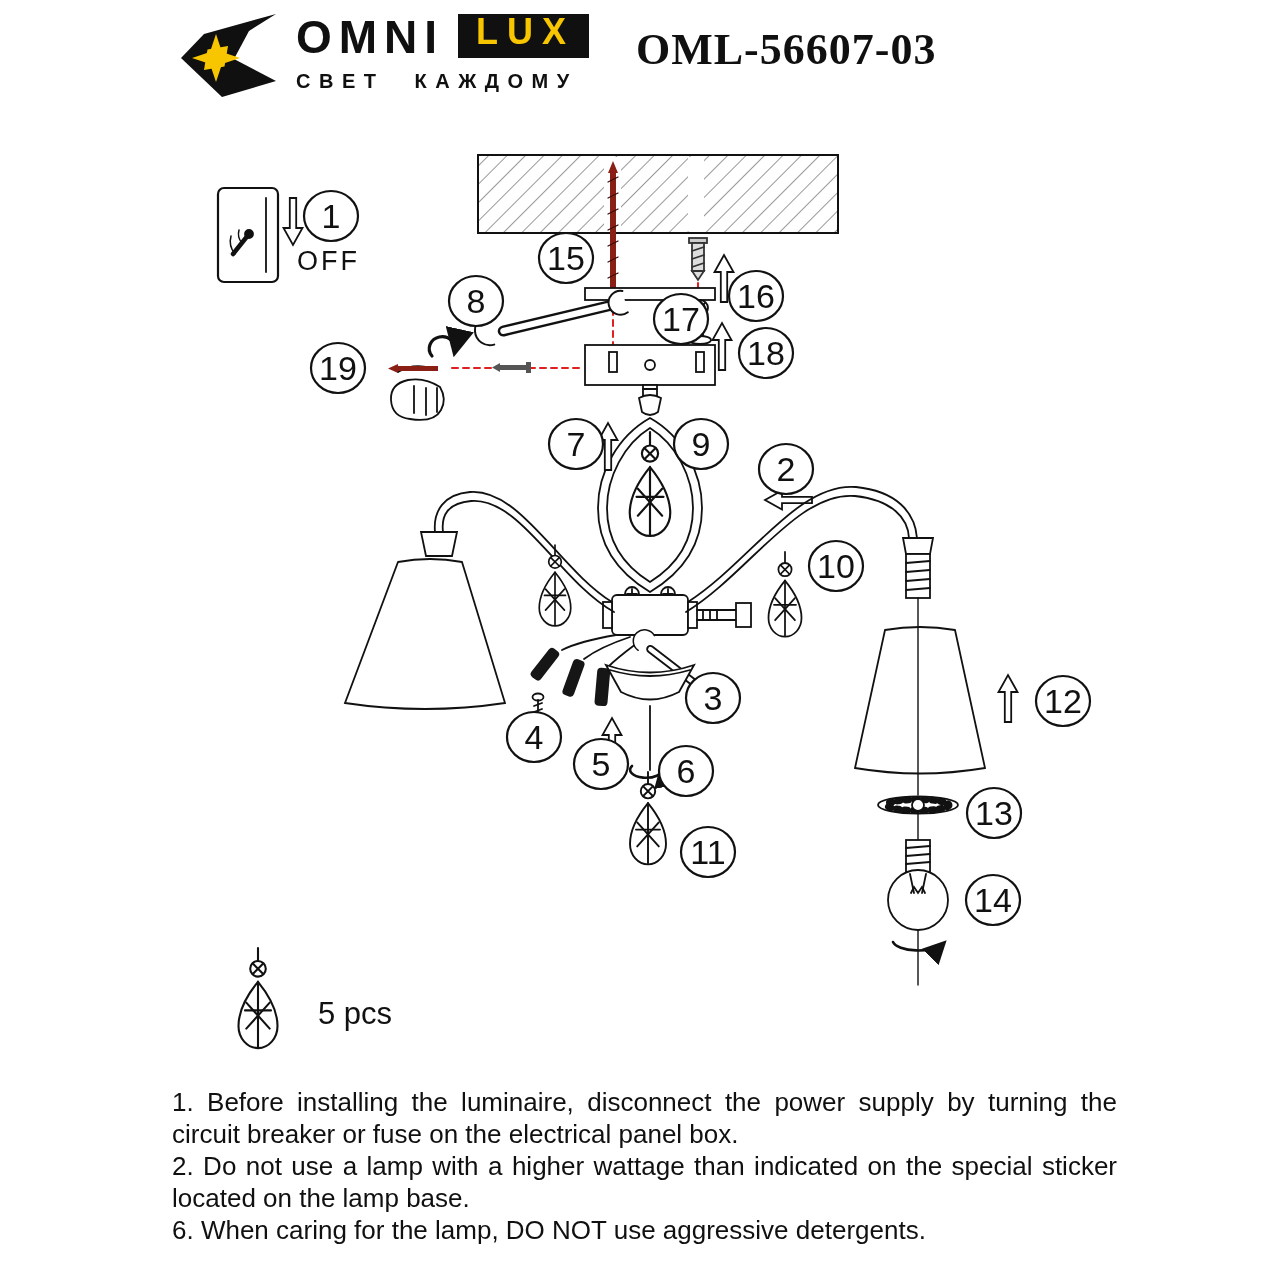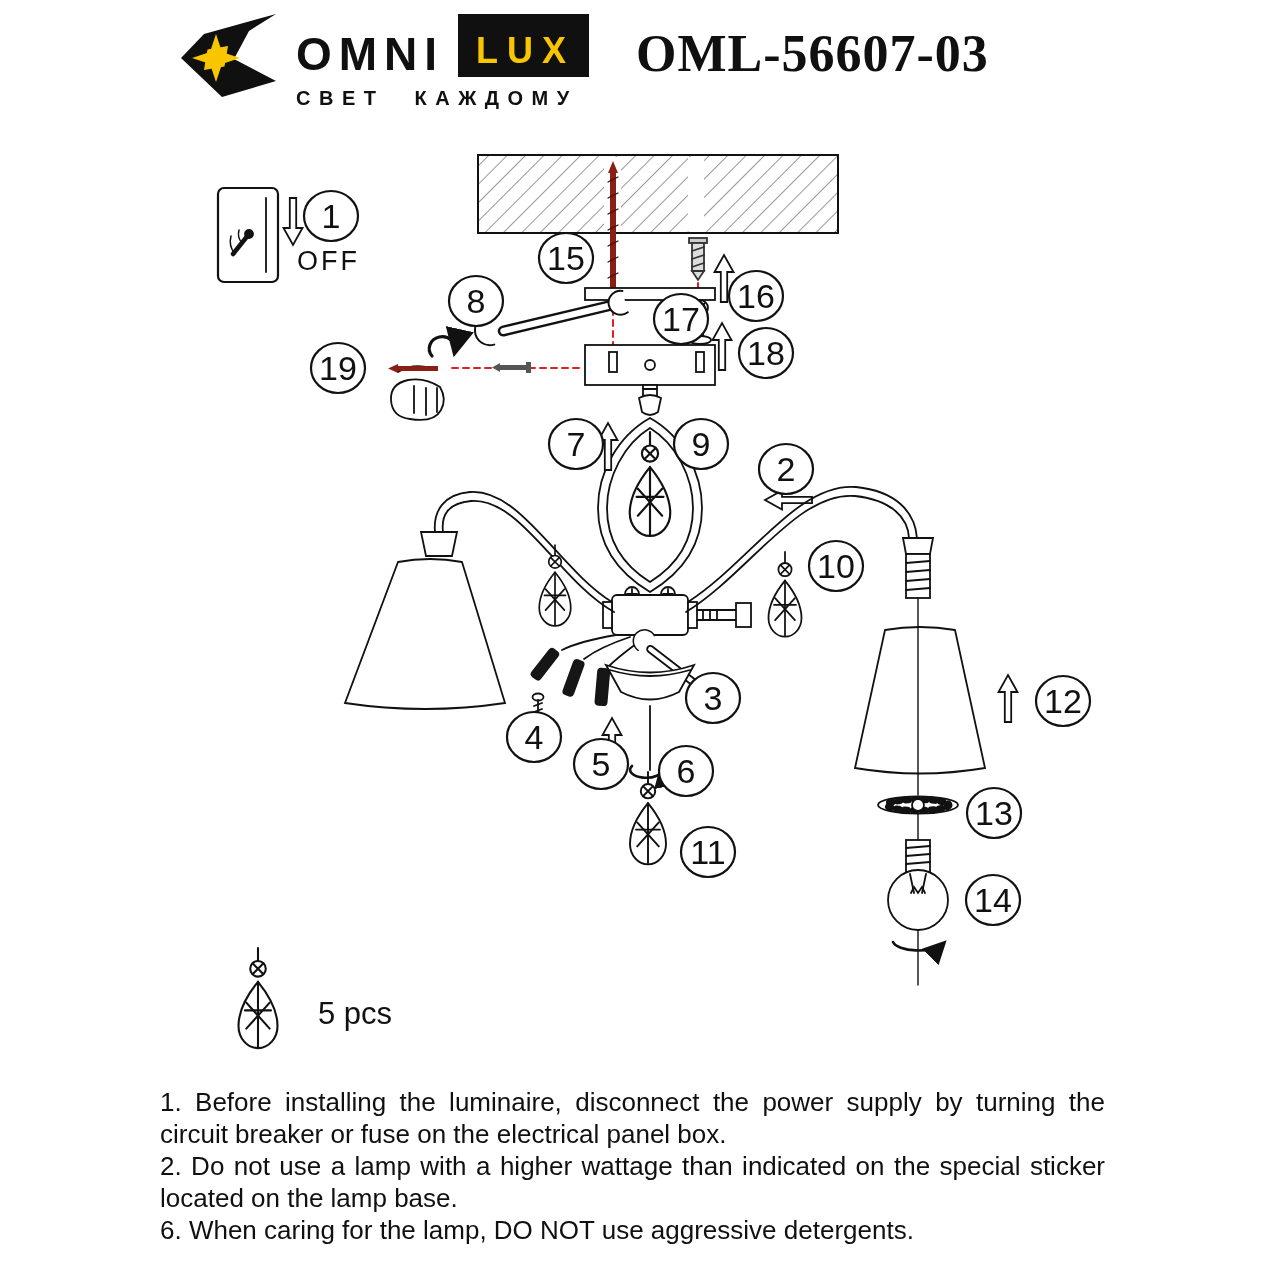--- a/index.html
+++ b/index.html
@@ -1,32 +1,32 @@
 <!DOCTYPE html>
 <html><head>
 <meta charset="utf-8">
 <style>
   html,body{margin:0;padding:0;background:#fff;}
   .page{position:relative;width:1280px;height:1280px;background:#fff;overflow:hidden;
         font-family:"Liberation Sans",sans-serif;color:#101010;}
   
   .logo{position:absolute;left:176px;top:8px;display:flex;gap:14px;align-items:flex-start;}
   .logo-icon{width:106px;height:92px;}
-  .logo-row{display:flex;align-items:flex-end;gap:14px;margin-top:6px;}
+  .logo-row{display:flex;align-items:flex-start;gap:14px;margin-top:6px;}
   .omni{font-size:46px;font-weight:800;letter-spacing:7px;color:#101010;line-height:1;}
   .lux{background:#101010;color:#F7C600;font-size:36px;font-weight:800;letter-spacing:9px;
-       padding:19px 14px 8px 18px;line-height:1;}
+       padding:0 14px 8px 18px;line-height:1;}
   .tagline{margin-top:10px;font-size:20px;font-weight:700;letter-spacing:8.5px;word-spacing:16px;color:#101010;}
   .model{position:absolute;left:636px;top:24px;font-family:"Liberation Serif",serif;
-         font-size:52px;font-weight:700;letter-spacing:1px;color:#101010;}
+         font-size:44px;font-weight:700;letter-spacing:1px;color:#101010;}
   
   #diagram{position:absolute;left:0;top:0;}
   #diagram text{font-family:"Liberation Sans",sans-serif;}
   
-  .instructions{position:absolute;left:160px;top:1086px;width:945px;font-size:26px;line-height:32px;}
+  .instructions{position:absolute;left:172px;top:1086px;width:945px;font-size:26px;line-height:32px;}
   .instructions p{margin:0;text-align:justify;text-align-last:left;}
 </style>
 </head>
 <body>
 
 <div class="page">
 
   <div class="logo">
     <svg class="logo-icon" viewBox="0 0 106 92">
       <polygon points="100,6 28,26 5,50 46,89 100,73 58,51 73,23" fill="#101010"></polygon>

